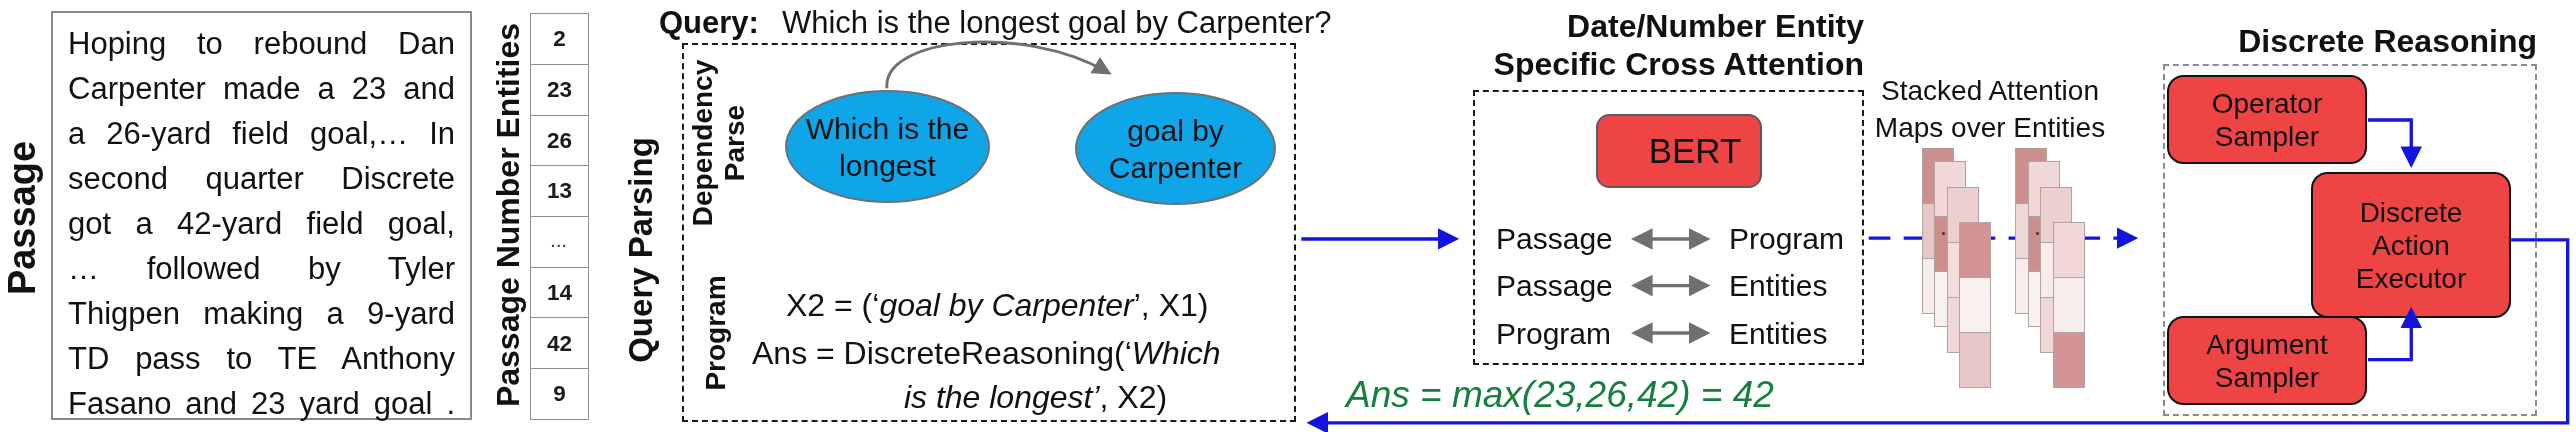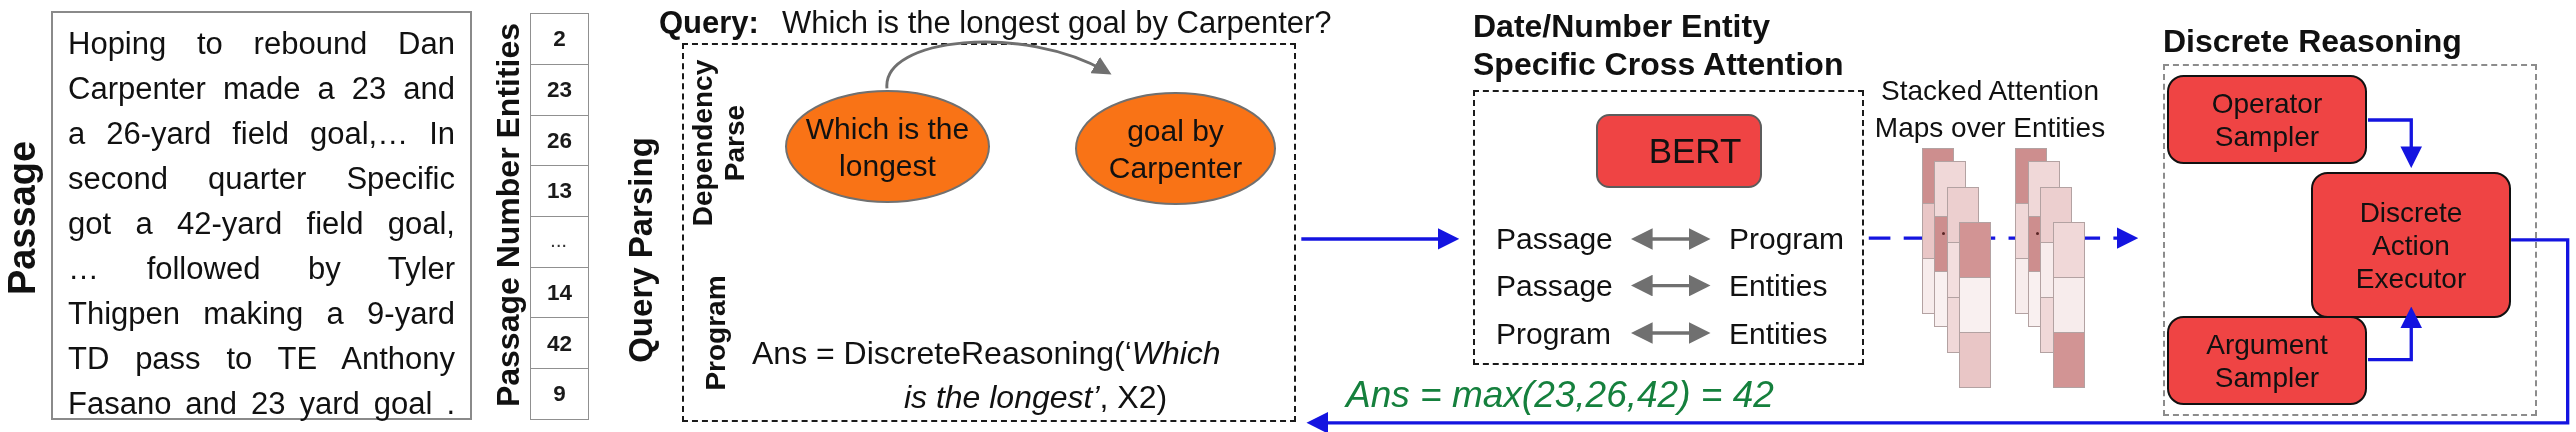--- a/index.html
+++ b/index.html
@@ -36,31 +36,31 @@
   }
   .ent-cell:first-child{margin-top:0;}
   .ent-cell.dots-cell{font-size:14px; letter-spacing:1.7px; color:#333;}
   
   .dash-black{border:2.5px dashed #1a1a1a; box-sizing:border-box; background:transparent;}
   .dash-gray{border:2.5px dashed #8c8c8c; box-sizing:border-box; background:transparent;}
   
   .ellipse{
     box-sizing:border-box; border:2.5px solid #707070; border-radius:50%;
     display:flex; align-items:center; justify-content:center; text-align:center;
-    font-size:30px; line-height:37px; background:#f97316;
+    font-size:30px; line-height:37px; background:#0ea5e9;
   }
   
   .greenbox{
     box-sizing:border-box; background:#ef4444; display:flex; align-items:center;
     justify-content:center; text-align:center;
   }
   .bert{border:2.5px solid #5c5c5c; border-radius:13.3px; font-size:35px;padding-left:32px;}
   .drbox{border:2.5px solid #111; border-radius:16.6px; font-size:28px; line-height:33px;}
   
-  .h-bold{font-weight:bold; text-align:left;}
+  .h-bold{font-weight:bold; text-align:right;}
   
   .pair-label{position:absolute; font-size:30px; height:37px; line-height:37px;}
   
   .prog-line{position:absolute; font-size:32px; height:38px; line-height:38px; white-space:nowrap;}
   
   .strip{
     position:absolute; width:30px; box-sizing:content-box;
     border:1.7px solid #b3a2a2; z-index:3; background:#fff;
   }
   .cell{position:relative; width:100%; height:54px; border-top:1.7px solid #b3a2a2;}
@@ -109,21 +109,21 @@
 
     <path d="M 3018 288 L 3086 288 L 3086 508 L 1578 508" fill="none" stroke-width="4" marker-end="url(#mb)" stroke="#1414e0"></path>
   </svg>
 
   <div class="vlabel" style="left:21.6px; top:218px; font-size:38px;">Passage</div>
 
   <div class="abs passage-box">
     <span class="pline">Hoping to rebound Dan</span>
     <span class="pline">Carpenter made a 23 and</span>
     <span class="pline">a 26-yard field goal,… In</span>
-    <span class="pline">second quarter Specific</span>
+    <span class="pline">second quarter Discrete</span>
     <span class="pline">got a 42-yard field goal,</span>
     <span class="pline">… followed by Tyler</span>
     <span class="pline">Thigpen making a 9-yard</span>
     <span class="pline">TD pass to TE Anthony</span>
     <span class="pline">Fasano and 23 yard goal .</span>
   </div>
 
   <div class="vlabel" style="left:508px; top:215px; font-size:32px;">Passage Number Entities</div>
 
   <div class="abs ent-col">
@@ -148,20 +148,23 @@
   <div class="vlabel ml" style="left:719px; top:143px; font-size:28px; line-height:32px;">Dependency
 Parse</div>
 
   <div class="abs ellipse ml" style="left:785px; top:90px; width:205px; height:113px;">Which is the
 longest</div>
   <div class="abs ellipse ml" style="left:1075px; top:92px; width:201px; height:113px;">goal by
 Carpenter</div>
 
   <div class="vlabel" style="left:716px; top:333px; font-size:28px;">Program</div>
 
+  <div class="prog-line" style="left:786px; top:286px;">
+    <span>X2 = (‘</span><i>goal by Carpenter</i><span>’, X1)</span>
+  </div>
   <div class="prog-line" style="left:752px; top:334px;">
     <span>Ans = DiscreteReasoning(‘</span><i>Which</i><span></span>
   </div>
   <div class="prog-line" style="left:786px; top:378px; width:499px; text-align:center;">
     <i>is the longest’</i><span>, X2)</span>
   </div>
 
   <div class="abs h-bold ml" style="left:1473px; top:6.7px; width:391px; font-size:32px; line-height:38px;">Date/Number Entity
 Specific Cross Attention</div>
 

